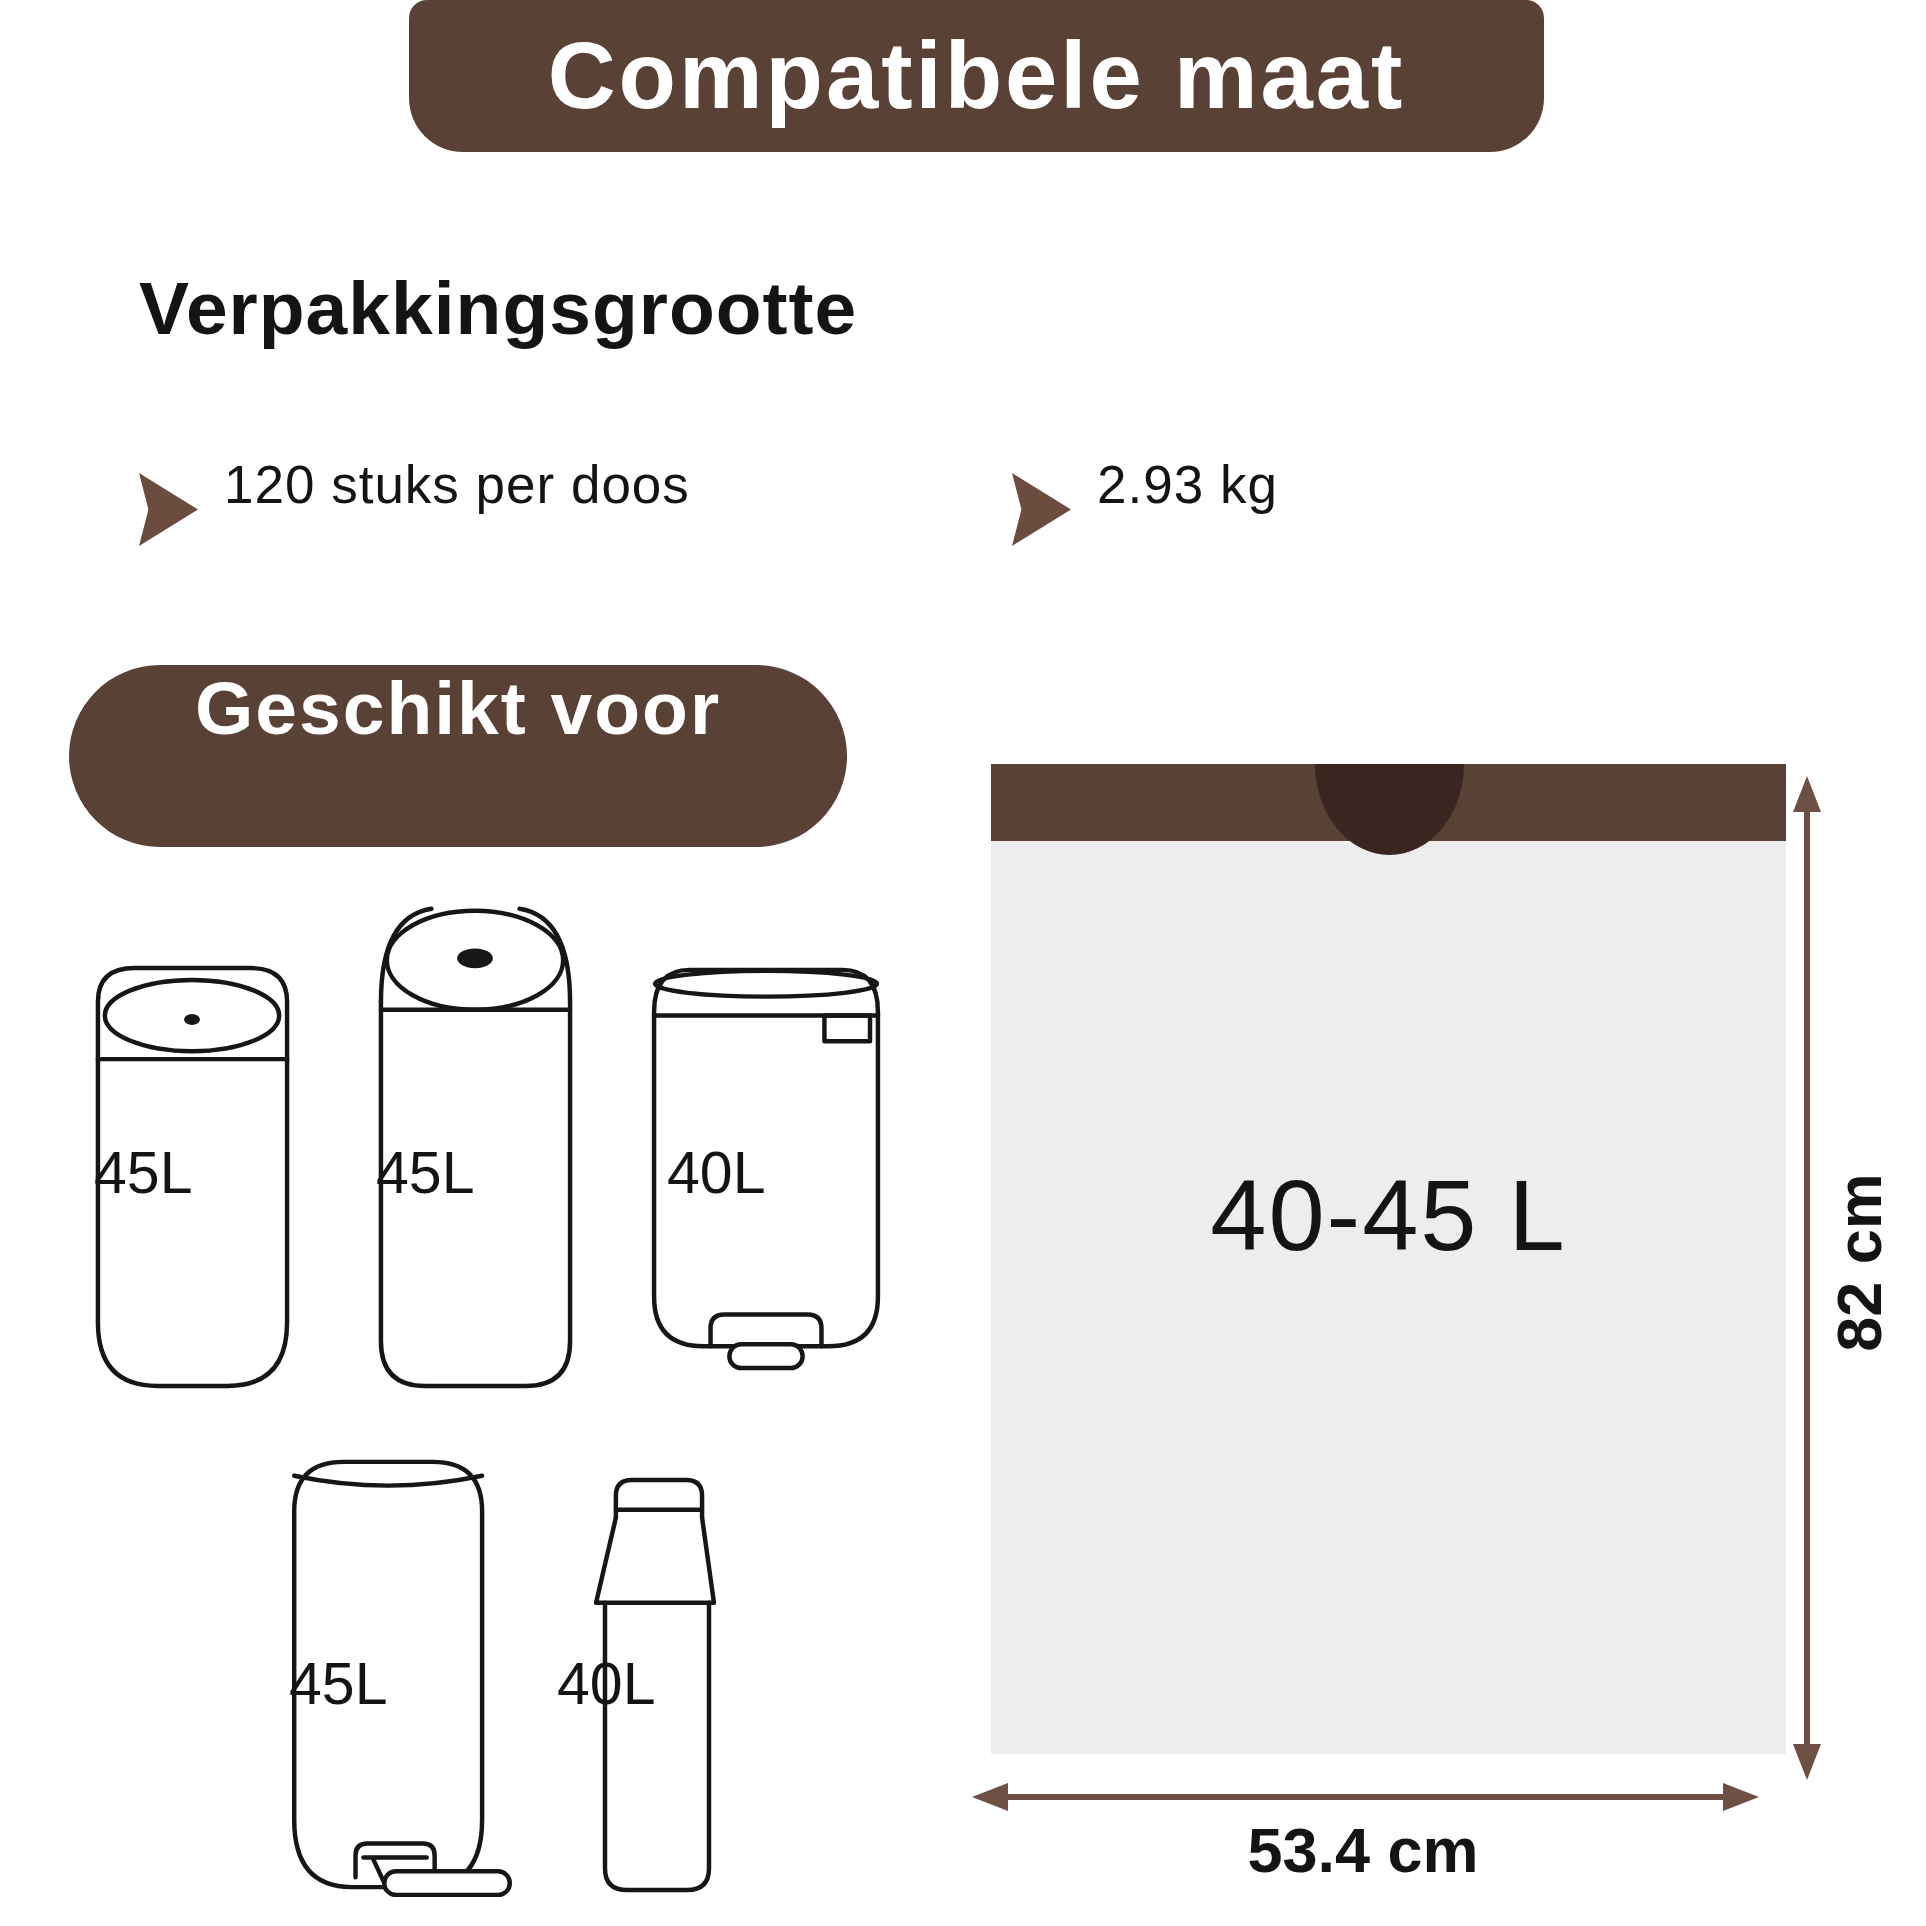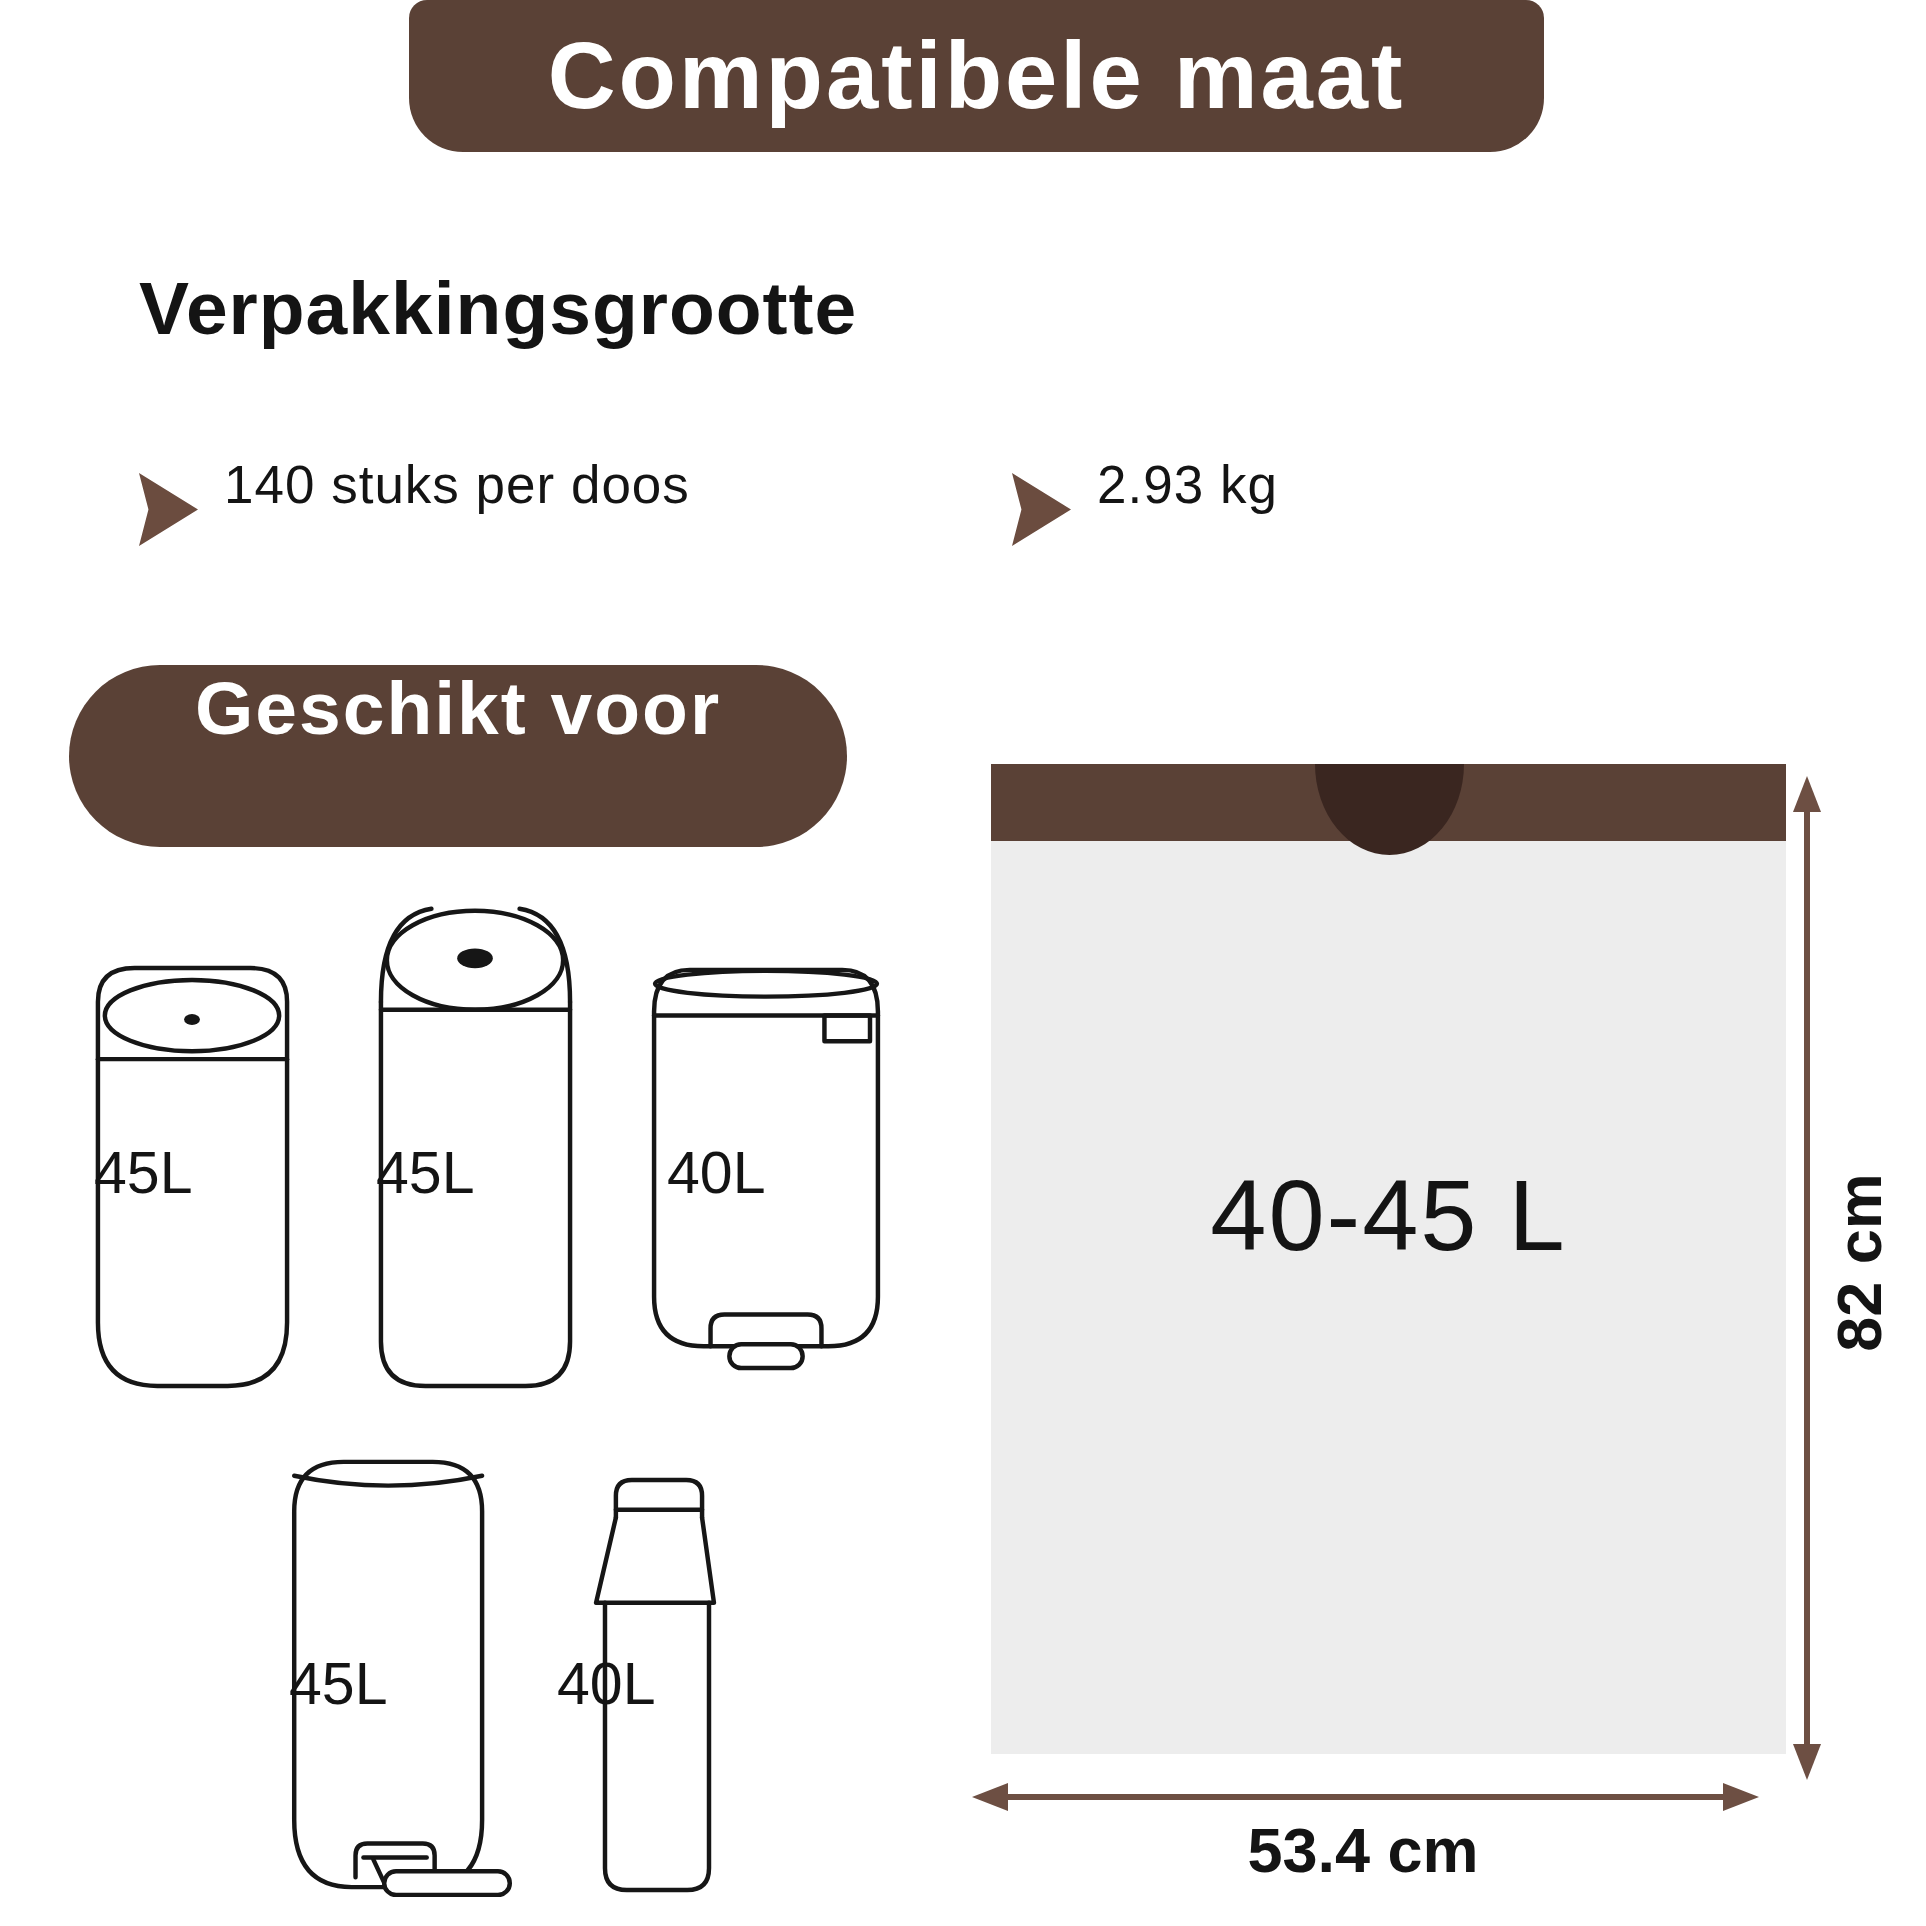--- a/index.html
+++ b/index.html
@@ -70,21 +70,21 @@
 
 <div class="canvas">
 
   <div class="abs banner">
     <span>Compatibele maat</span>
   </div>
 
   <div class="abs heading" style="left:139px;top:265px;">Verpakkingsgrootte</div>
   <div class="abs bullet-triangle" style="left:139px;top:473px;"></div>
   <div class="abs bullet-text" style="left:224px;top:447px;">
-    <div>140 stuks per doos</div>
+    <div>120 stuks per doos</div>
   </div>
 
   <div class="abs bullet-triangle" style="left:1012px;top:473px;"></div>
   <div class="abs bullet-text" style="left:1097px;top:447px;">2.93 kg</div>
 
   <div class="abs pill">
     <span>Geschikt voor</span>
   </div>
 
   <div class="abs bin" style="left:91px;top:956px;">

